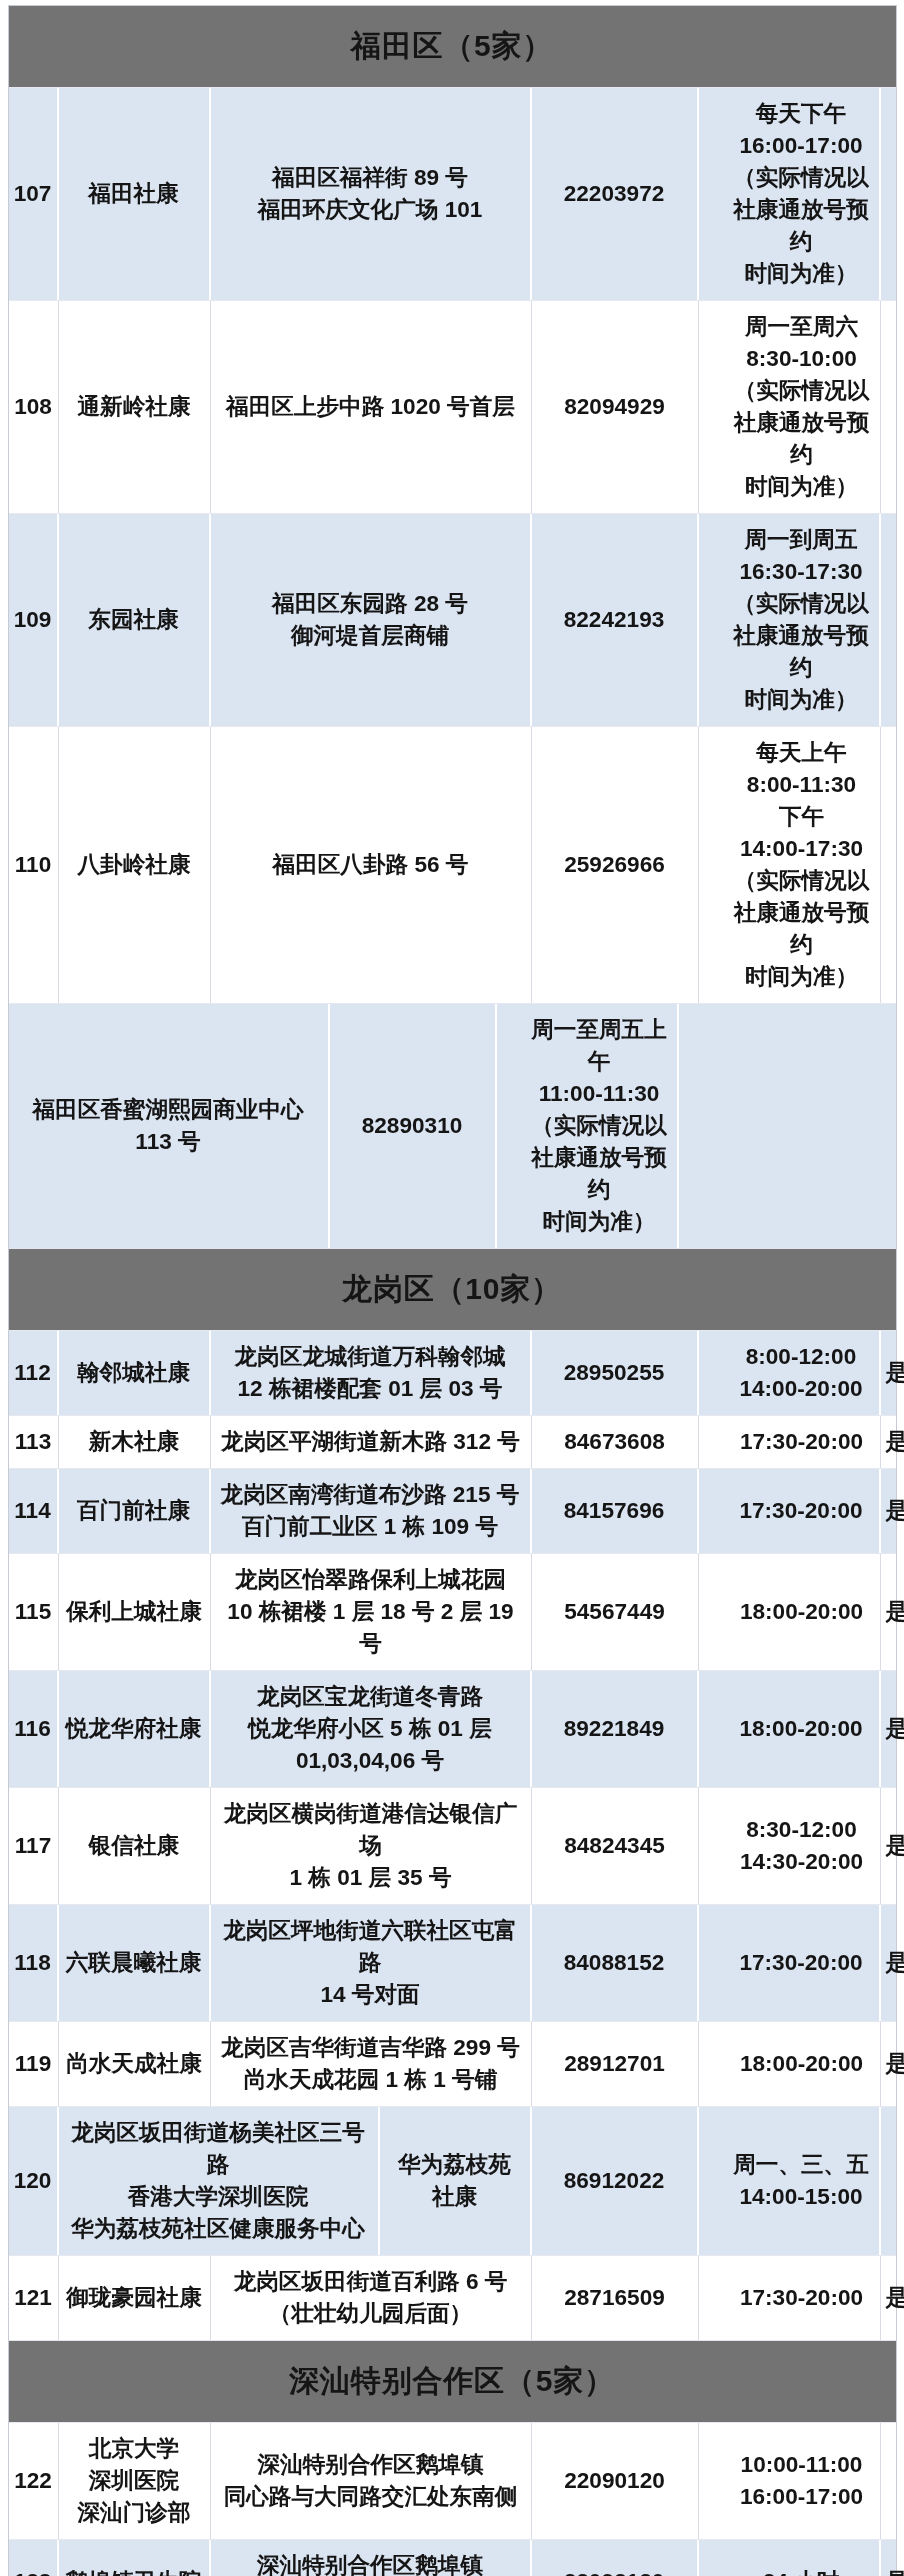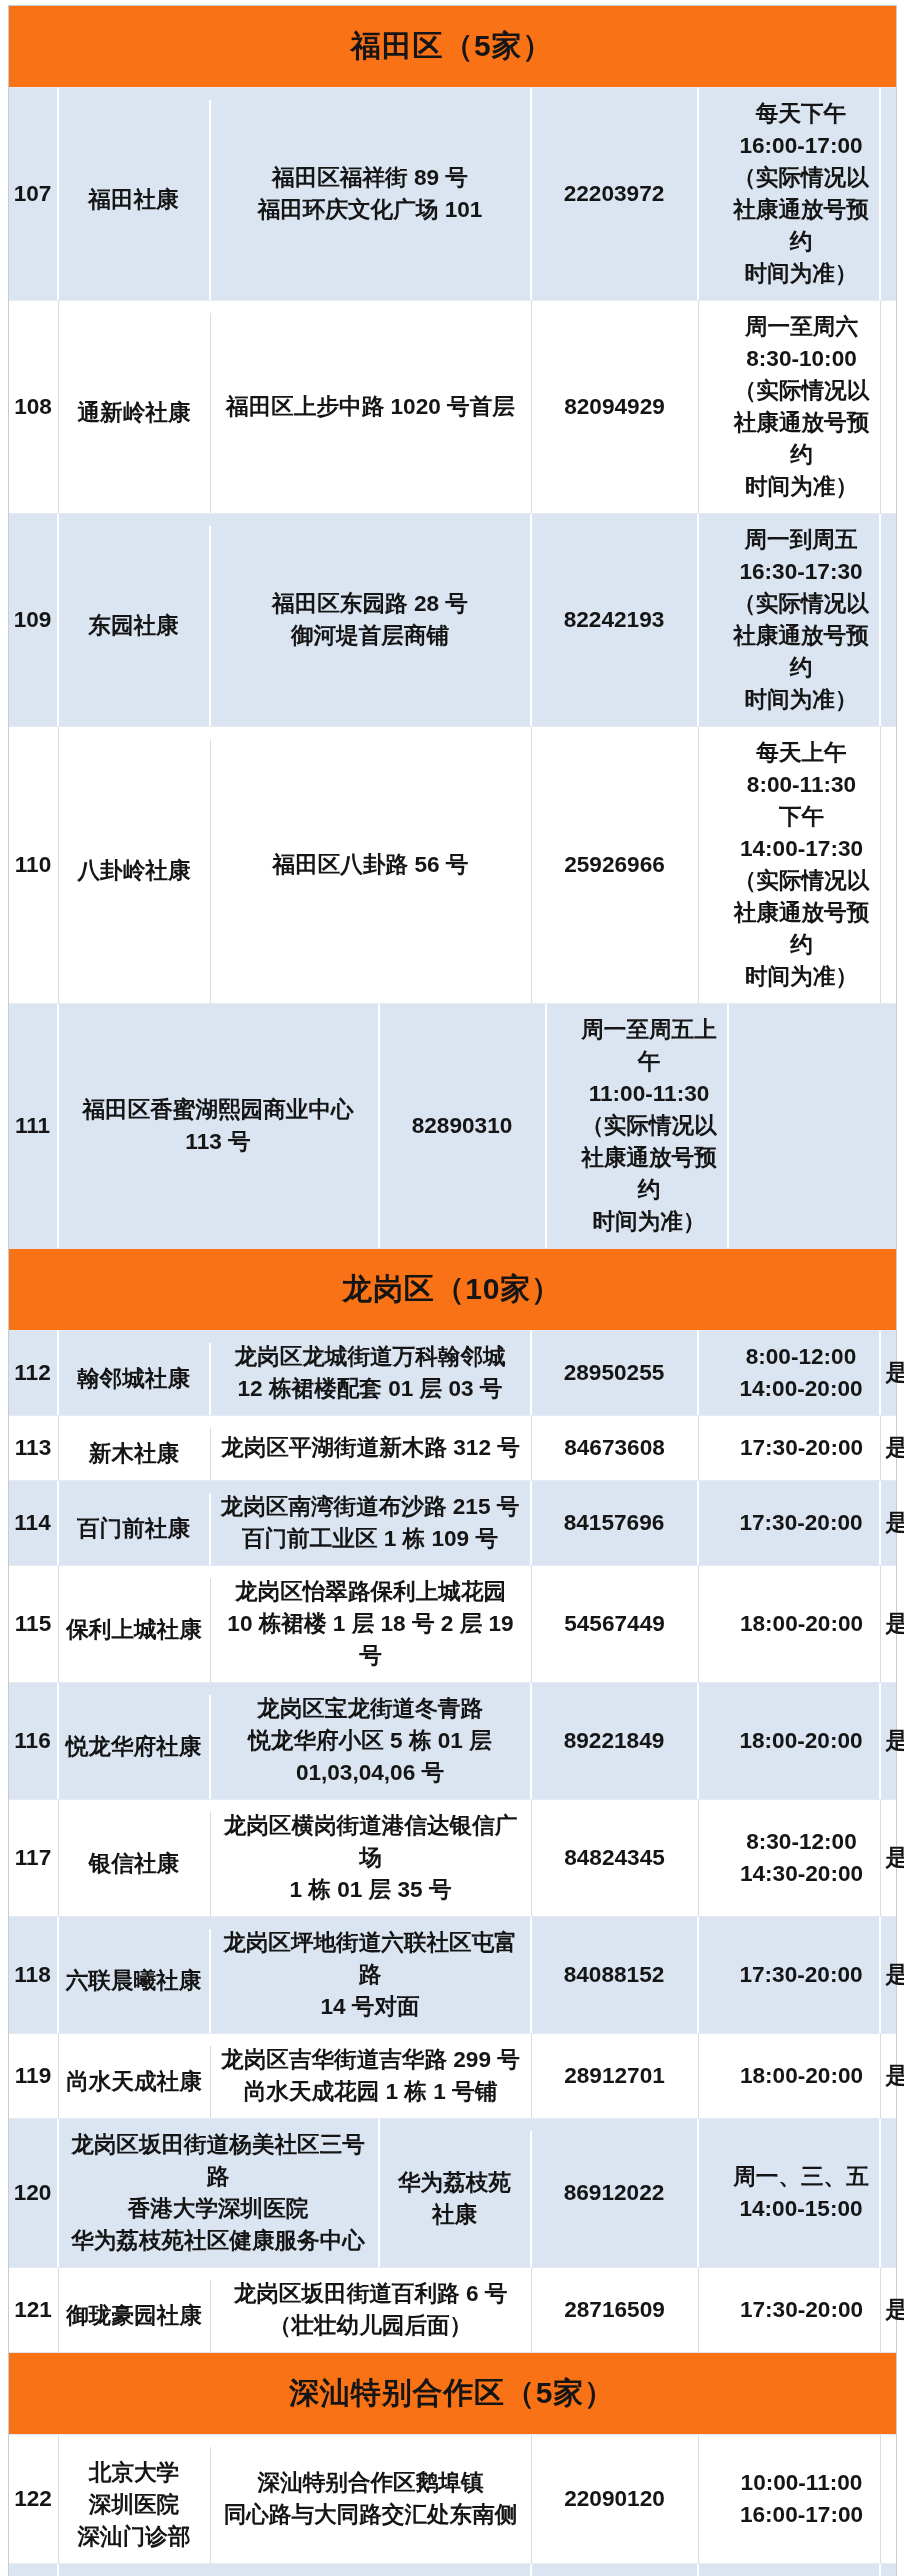--- a/index.html
+++ b/index.html
@@ -9,21 +9,21 @@
     font-weight:700;
     color:#151515;
     box-sizing:border-box;
     padding:5px 7.5px 20px 7.5px;
   }
   .table{
     border:0.8px solid #c7ccd4;
     border-bottom:none;
   }
   .section-header{
-    background:#f97316;
+    background:#737373;
     text-align:center;
     padding:20px 8.4px;
     font-size:30px;
     letter-spacing:0.8px;
     border-top:1.7px solid #e2e6ec;
   }
   .section-header:first-child{border-top:none;}
   .row{
     display:flex;
     align-items:stretch;
@@ -39,21 +39,21 @@
     white-space:pre-line;
     font-size:22.6px;
     line-height:32px;
     padding:10px 5px;
     box-sizing:border-box;
   }
   .row.shaded .cell{border-right:2.5px solid #ffffff;}
   .row.plain  .cell{border-right:1.7px solid #d9dde3;}
   .cell:last-child{border-right:none !important;}
   .c-no   {flex:0 0 50px;}
-  .c-name {flex:0 0 152px;margin-top:12px;}
+  .c-name {flex:0 0 152px;}
   .c-addr {flex:0 0 321px;}
   .c-phone{flex:0 0 167px;}
   .c-hours{flex:0 0 157px;margin-left:25px;}
   .c-yes  {flex:1 1 auto;}
 </style>
 </head>
 <body>
 
 <div class="page">
   <div class="table" id="table-root">
@@ -111,21 +111,20 @@
 8:00-11:30
 下午
 14:00-17:30
 （实际情况以
 社康通放号预约
 时间为准）</div>
     <div class="cell c-yes"></div>
   </div>
 
   <div class="row shaded">
-    <div class="cell c-no">111</div>
     <div class="cell c-addr">福田区香蜜湖熙园商业中心 113 号</div>
     <div class="cell c-phone">82890310</div>
     <div class="cell c-hours">周一至周五上午
 11:00-11:30
 （实际情况以
 社康通放号预约
 时间为准）</div>
     <div class="cell c-yes"></div>
   </div>
 

